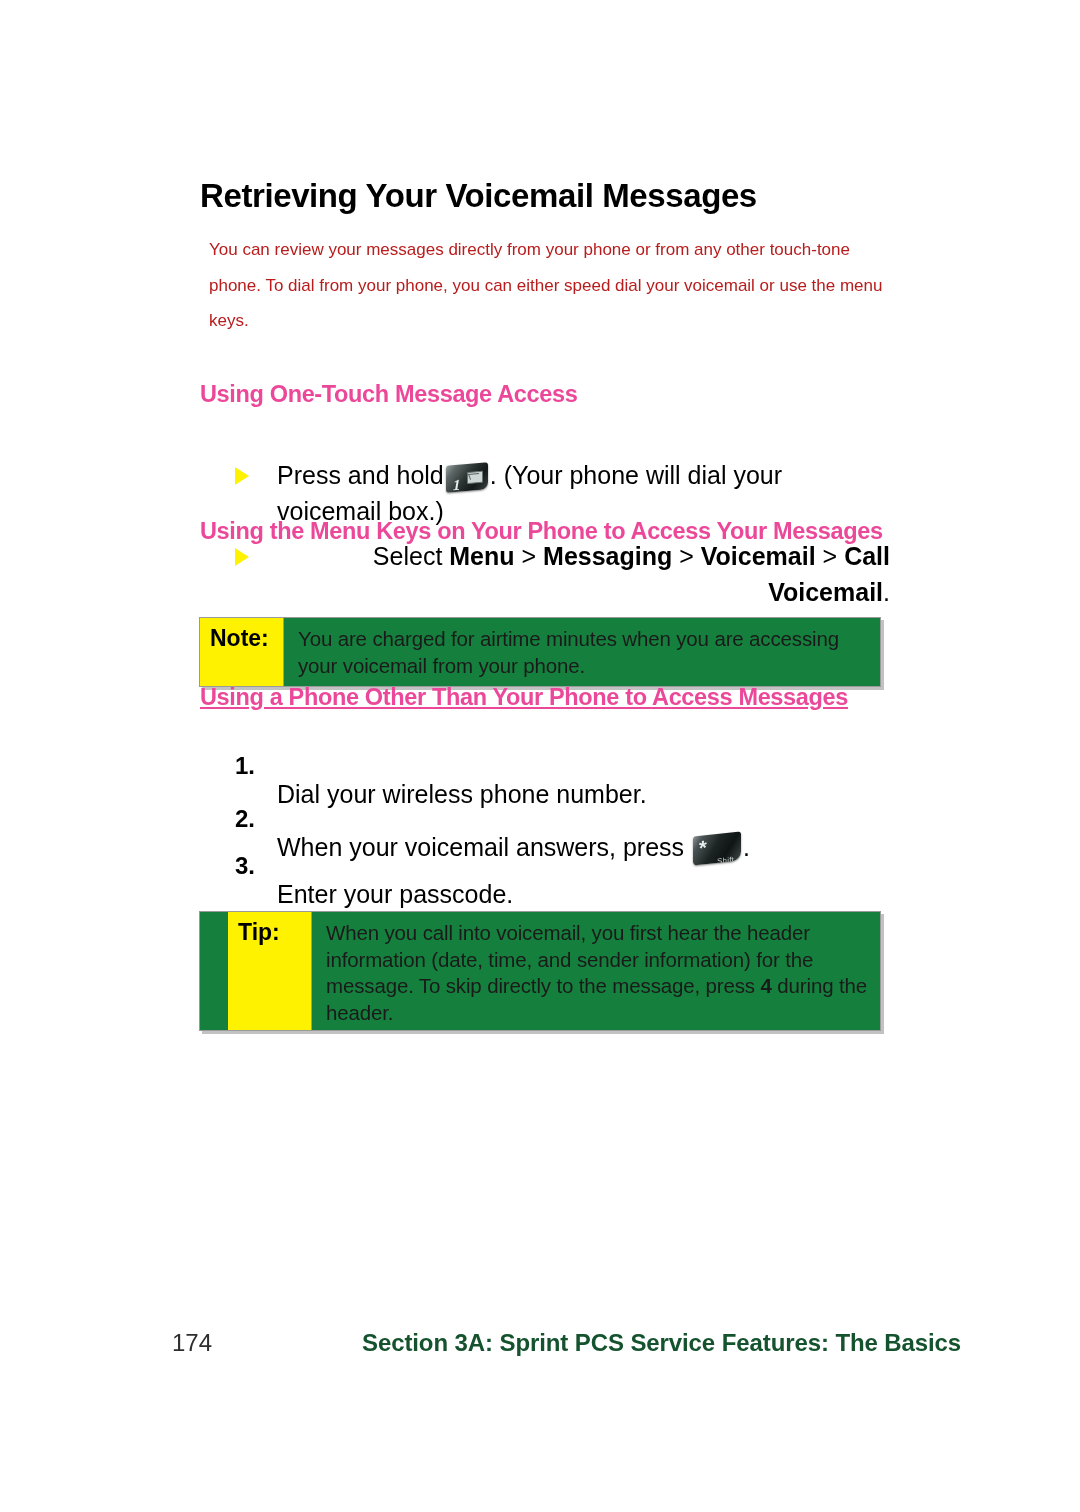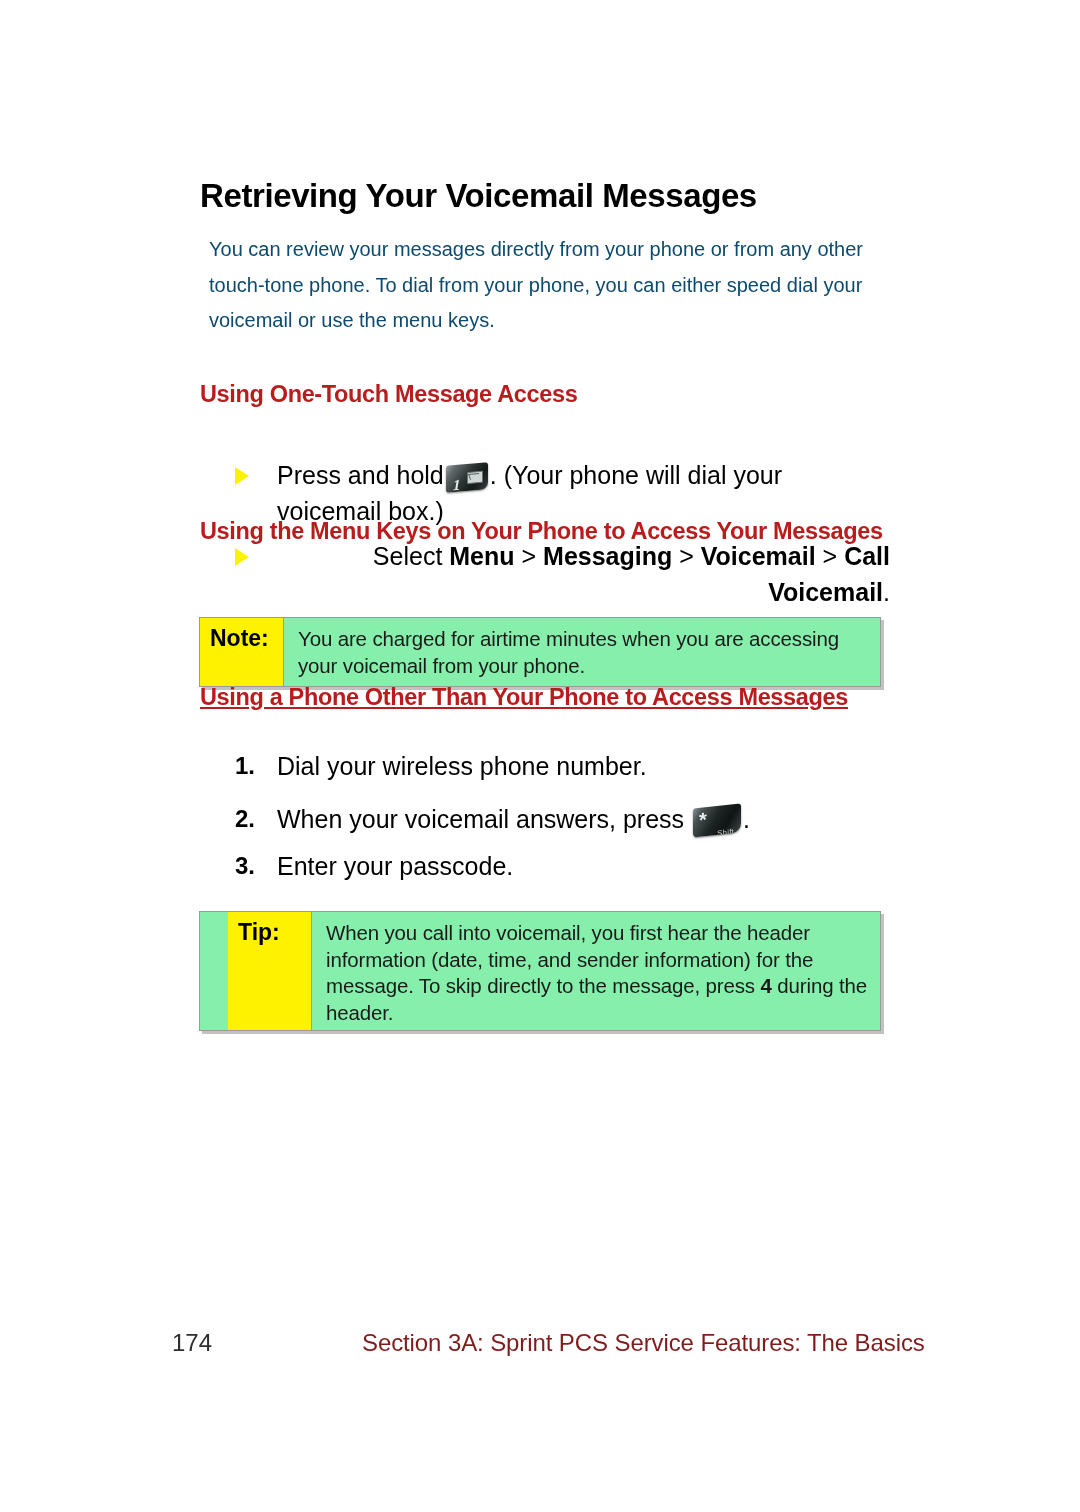--- a/index.html
+++ b/index.html
@@ -34,33 +34,33 @@
     color: #000;
     white-space: nowrap;
   }
 
   
   .intro {
     position: absolute;
     left: 209px;
     top: 232px;
     width: 680px;
-    font-size: 20px;
+    font-size: 17px;
     line-height: 35.5px;
-    color: #0c4a6e;
+    color: #b91c1c;
   }
 
   
   .subhead {
     position: absolute;
     left: 200px;
     font-size: 23.5px;
     font-weight: bold;
     letter-spacing: -0.35px;
-    color: #b91c1c;
+    color: #ec4899;
     white-space: nowrap;
   }
   #subhead-one-touch { top: 381px; }
   #subhead-menu-keys { top: 518px; }
   #subhead-other-phone { top: 684px; text-decoration: underline; }
 
   
   .bullet-row {
     position: absolute;
     left: 235px;
@@ -172,29 +172,30 @@
     width: 42px;
     font-size: 24px;
     font-weight: bold;
     color: #000;
     line-height: 34px;
   }
   .num-text {
     font-size: 25px;
     line-height: 34px;
     color: #000;
+    margin-top: 28px;
   }
 
   
   .callout {
     position: absolute;
     left: 199px;
     display: flex;
     border: 1px solid #9a9a9a;
-    background: #86efac;
+    background: #15803d;
     box-shadow: 3px 3px 0 rgba(120,120,120,0.45);
     box-sizing: border-box;
   }
   #callout-note { top: 617px; width: 682px; height: 70px; }
   #callout-tip  { top: 911px; width: 682px; height: 120px; padding-left: 28px; }
 
   .callout-label-cell {
     flex: 0 0 auto;
     width: 84px;
     background: #FFF200;
@@ -225,22 +226,22 @@
     top: 1329px;
     font-size: 24px;
     font-weight: normal;
     color: #2e2e2e;
   }
   .footer-section {
     position: absolute;
     left: 362px;
     top: 1329px;
     font-size: 24px;
-    font-weight: normal;
-    color: #7f1d1d;
+    font-weight: bold;
+    color: #14532d;
     letter-spacing: -0.1px;
     white-space: nowrap;
   }
 </style>
 </head>
 <body>
 
 <div class="page">
 
   <div class="page-title">Retrieving Your Voicemail Messages</div>

